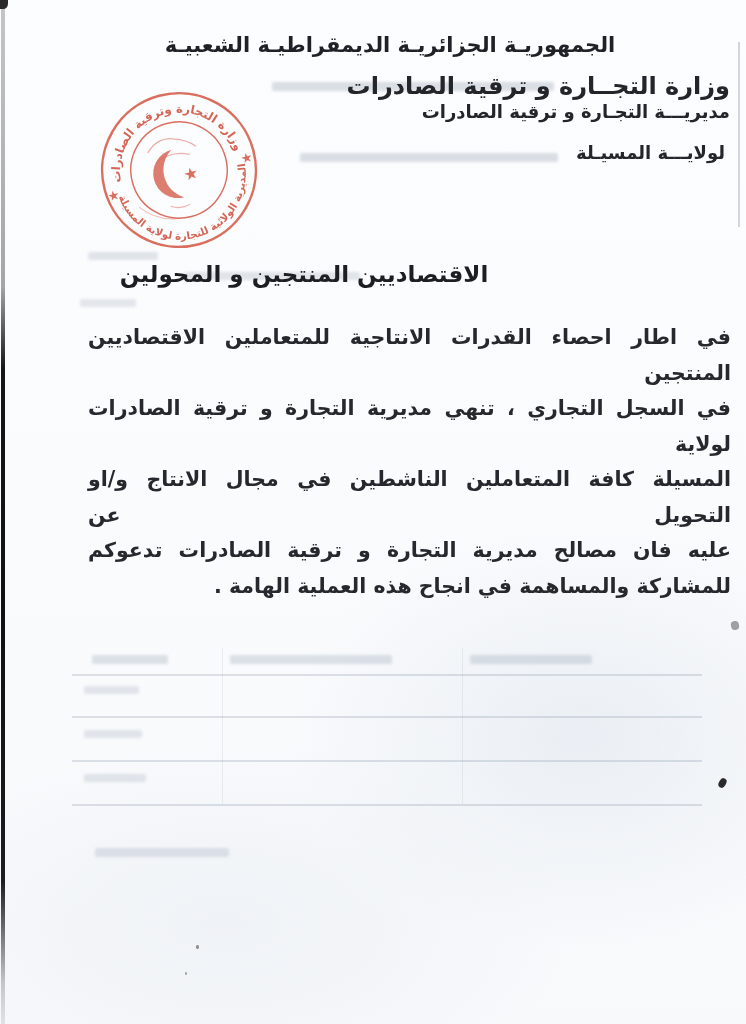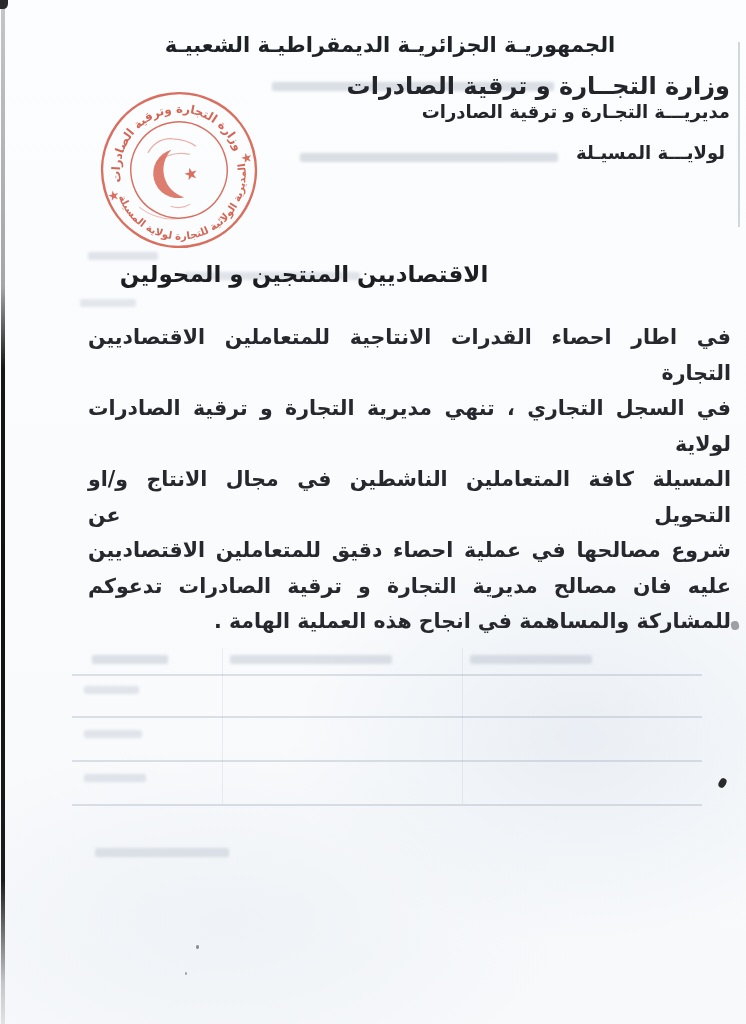--- a/index.html
+++ b/index.html
@@ -99,24 +99,23 @@
         <path d="M 55,56 q 12,-12 27,-7 q 13,4 20,13" stroke-width="1.2" opacity=".55"></path>
         <path d="M 60,68 q 17,-9 34,0" stroke-width="1.1" opacity=".5"></path>
         <path d="M 63,112 q 9,6 19,3" stroke-width="1.1" opacity=".5"></path>
       </g>
     </svg>
   </div>
 
   <div class="abs rtl bold title2">الاقتصاديين المنتجين و المحولين</div>
 
   <div class="abs bold body-text">
-    <div class="ln just">في اطار احصاء القدرات الانتاجية للمتعاملين الاقتصاديين التجارة</div>
+    <div class="ln just">في اطار احصاء القدرات الانتاجية للمتعاملين الاقتصاديين المنتجين</div>
     <div class="ln just">في السجل التجاري ، تنهي مديرية التجارة و ترقية الصادرات لولاية</div>
     <div class="ln just">المسيلة كافة المتعاملين الناشطين في مجال الانتاج و/او التحويل عن</div>
-    <div class="ln just">شروع مصالحها في عملية احصاء دقيق للمتعاملين الاقتصاديين</div>
     <div class="ln just">عليه فان مصالح مديرية التجارة و ترقية الصادرات تدعوكم</div>
     <div class="ln last">للمشاركة والمساهمة في انجاح هذه العملية الهامة .</div>
   </div>
 
   <div class="abs edge-left"></div>
   <div class="abs edge-right"></div>
   <div class="speck" style="left:0;top:0;width:8px;height:9px;border-radius:0 0 60% 0;"></div>
   <div class="speck" style="left:719px;top:778px;width:7px;height:10px;transform:rotate(28deg);"></div>
   <div class="speck" style="left:731px;top:621px;width:8px;height:9px;opacity:.55;background:#55585e;transform:rotate(-12deg);"></div>
   <div class="speck" style="left:196px;top:945px;width:3px;height:4px;opacity:.5;"></div>

